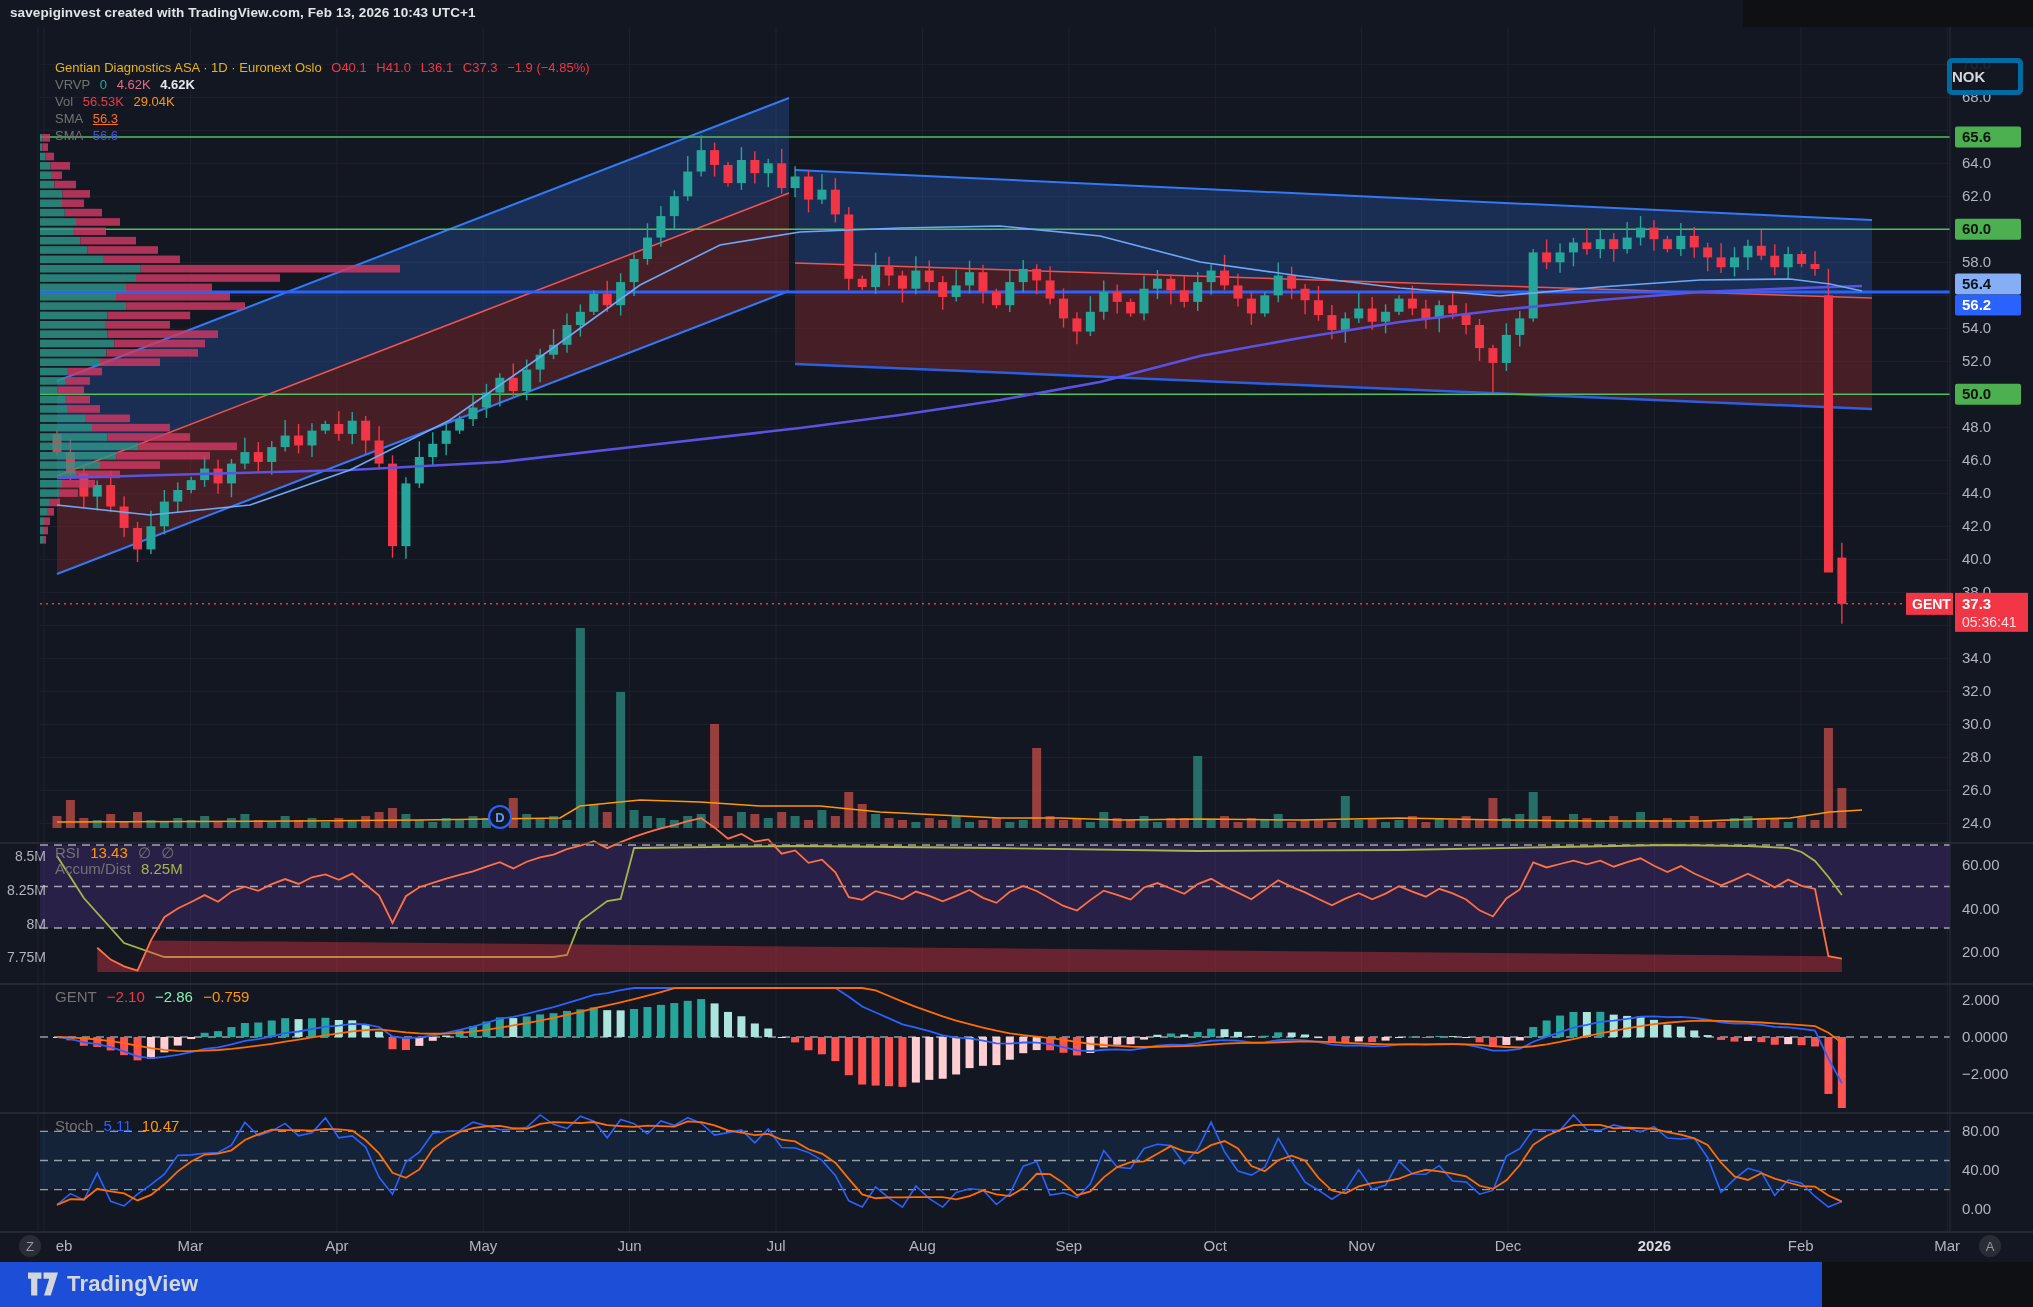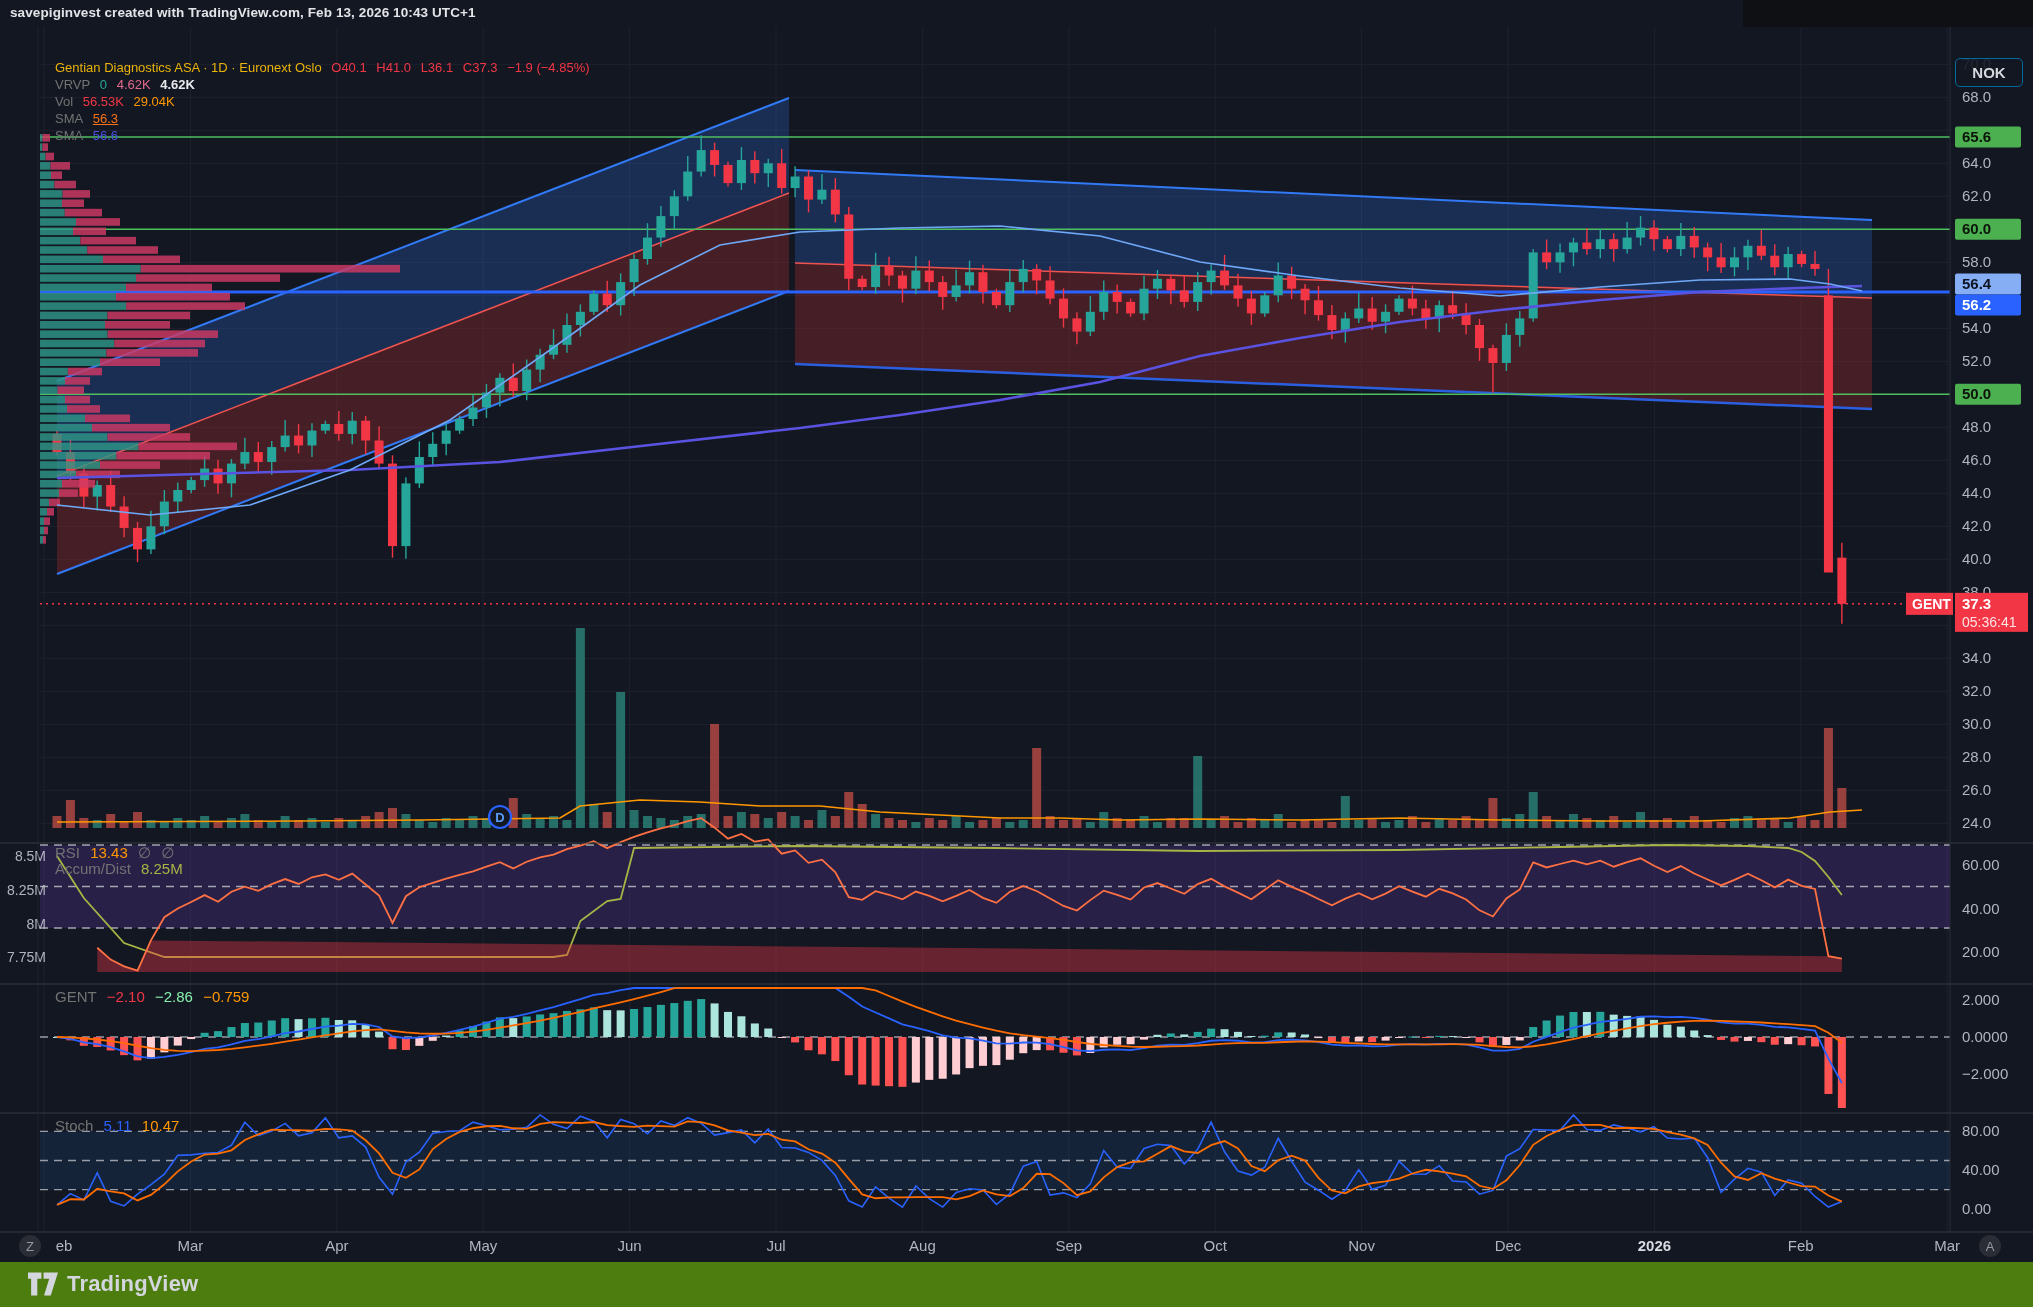--- a/index.html
+++ b/index.html
@@ -8,22 +8,22 @@
   .attr{position:absolute;left:10px;top:5px;font-size:13.5px;font-weight:700;color:#e3e4e8;letter-spacing:.1px;}
   .chartwrap{position:absolute;left:0;top:27px;width:2033px;height:1235px;background:#131722;}
   svg text{font-family:"Liberation Sans","DejaVu Sans",sans-serif;}
   .legend{position:absolute;left:55px;top:33px;z-index:5;font-size:13px;line-height:16px;}
   .lrow{white-space:nowrap;margin-bottom:1px;cursor:default;}
   .lrow span{margin-right:6px;}
   .sym{color:#eab308;font-weight:500;}
   .red{color:#f23645;} .orange{color:#ff9800;} .teal{color:#26a69a;}
   .rose{color:#e36a8c;} .wbold{color:#e8e9ed;font-weight:700;}
   .gray{color:#737373;} .blue1{color:#f97316;text-decoration:underline;} .blue2{color:#4b50e6;}
-  .nok{position:absolute;right:10px;top:31px;width:66px;height:27px;border:1px solid #0369a1;border-radius:5px;color:#d5d7dc;font-size:15px;font-weight:600;text-align:center;line-height:27px;background:rgba(19,23,34,.9);cursor:pointer;}
-  .footer{position:absolute;left:0;top:1262px;width:2033px;height:45px;background:#4d7c0f;}
+  .nok{position:absolute;right:10px;top:31px;width:66px;height:27px;border:5px solid #0369a1;border-radius:5px;color:#d5d7dc;font-size:15px;font-weight:600;text-align:left;line-height:27px;background:rgba(19,23,34,.9);cursor:pointer;}
+  .footer{position:absolute;left:0;top:1262px;width:1822px;height:45px;background:#1d4ed8;}
   .tvlogo{position:absolute;left:28px;top:9px;display:flex;align-items:center;color:#d3d6dc;font-size:22px;font-weight:700;letter-spacing:.2px;cursor:pointer;}
   .tvlogo svg{margin-right:9px;}
   .paneleg{position:absolute;z-index:5;font-size:15px;line-height:15px;}
 </style>
 </head>
 <body>
 
 <div class="topbar">
   <div class="attr">savepiginvest created with TradingView.com, Feb 13, 2026 10:43 UTC+1</div>
 </div>

